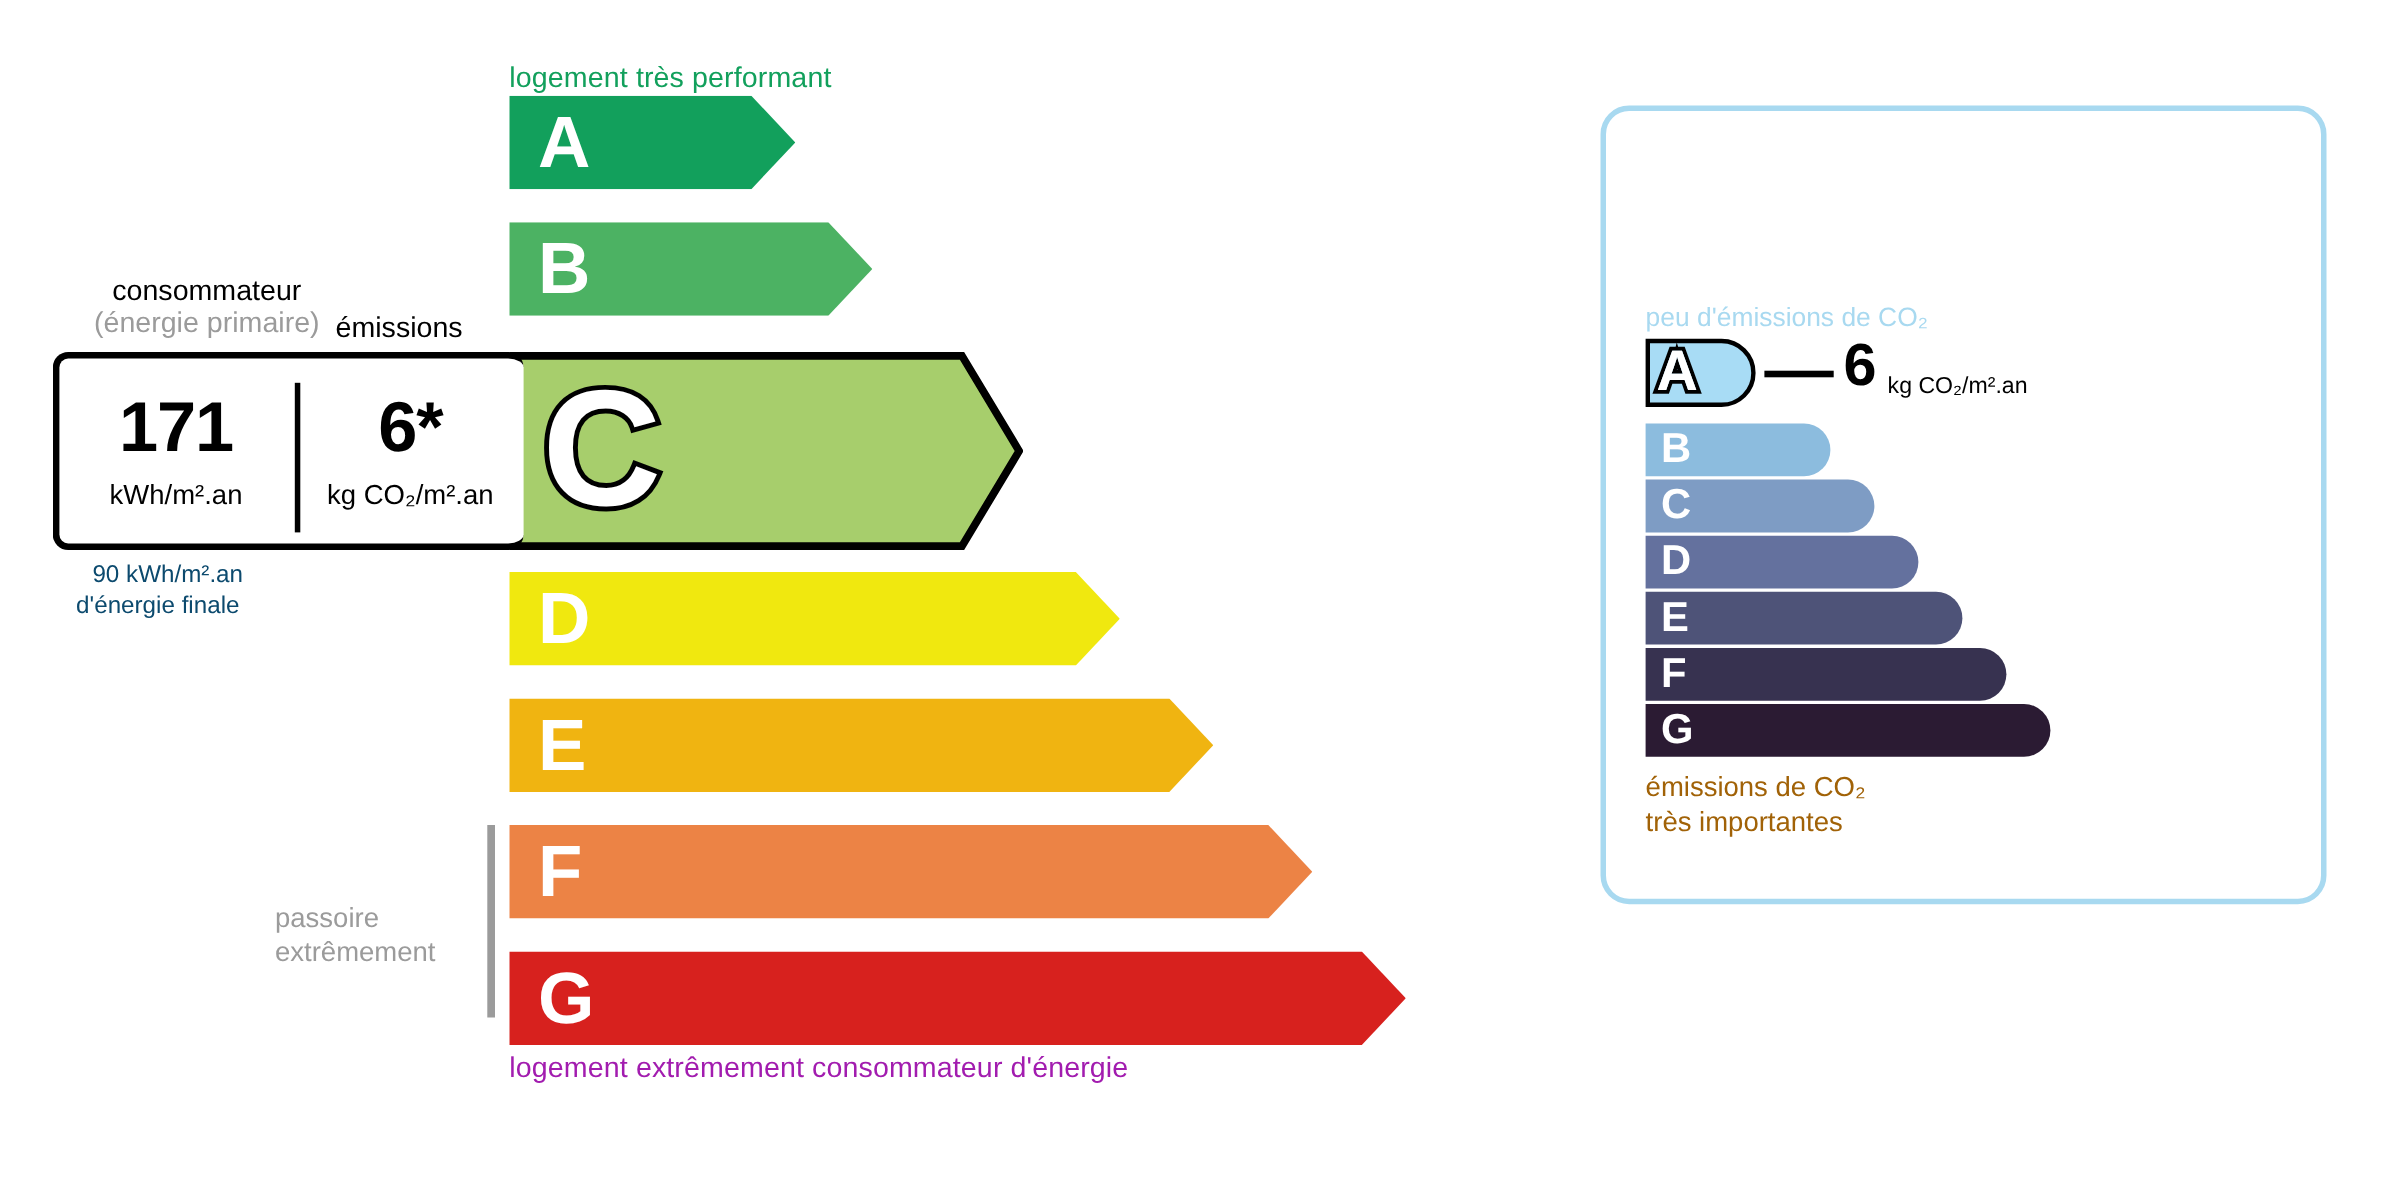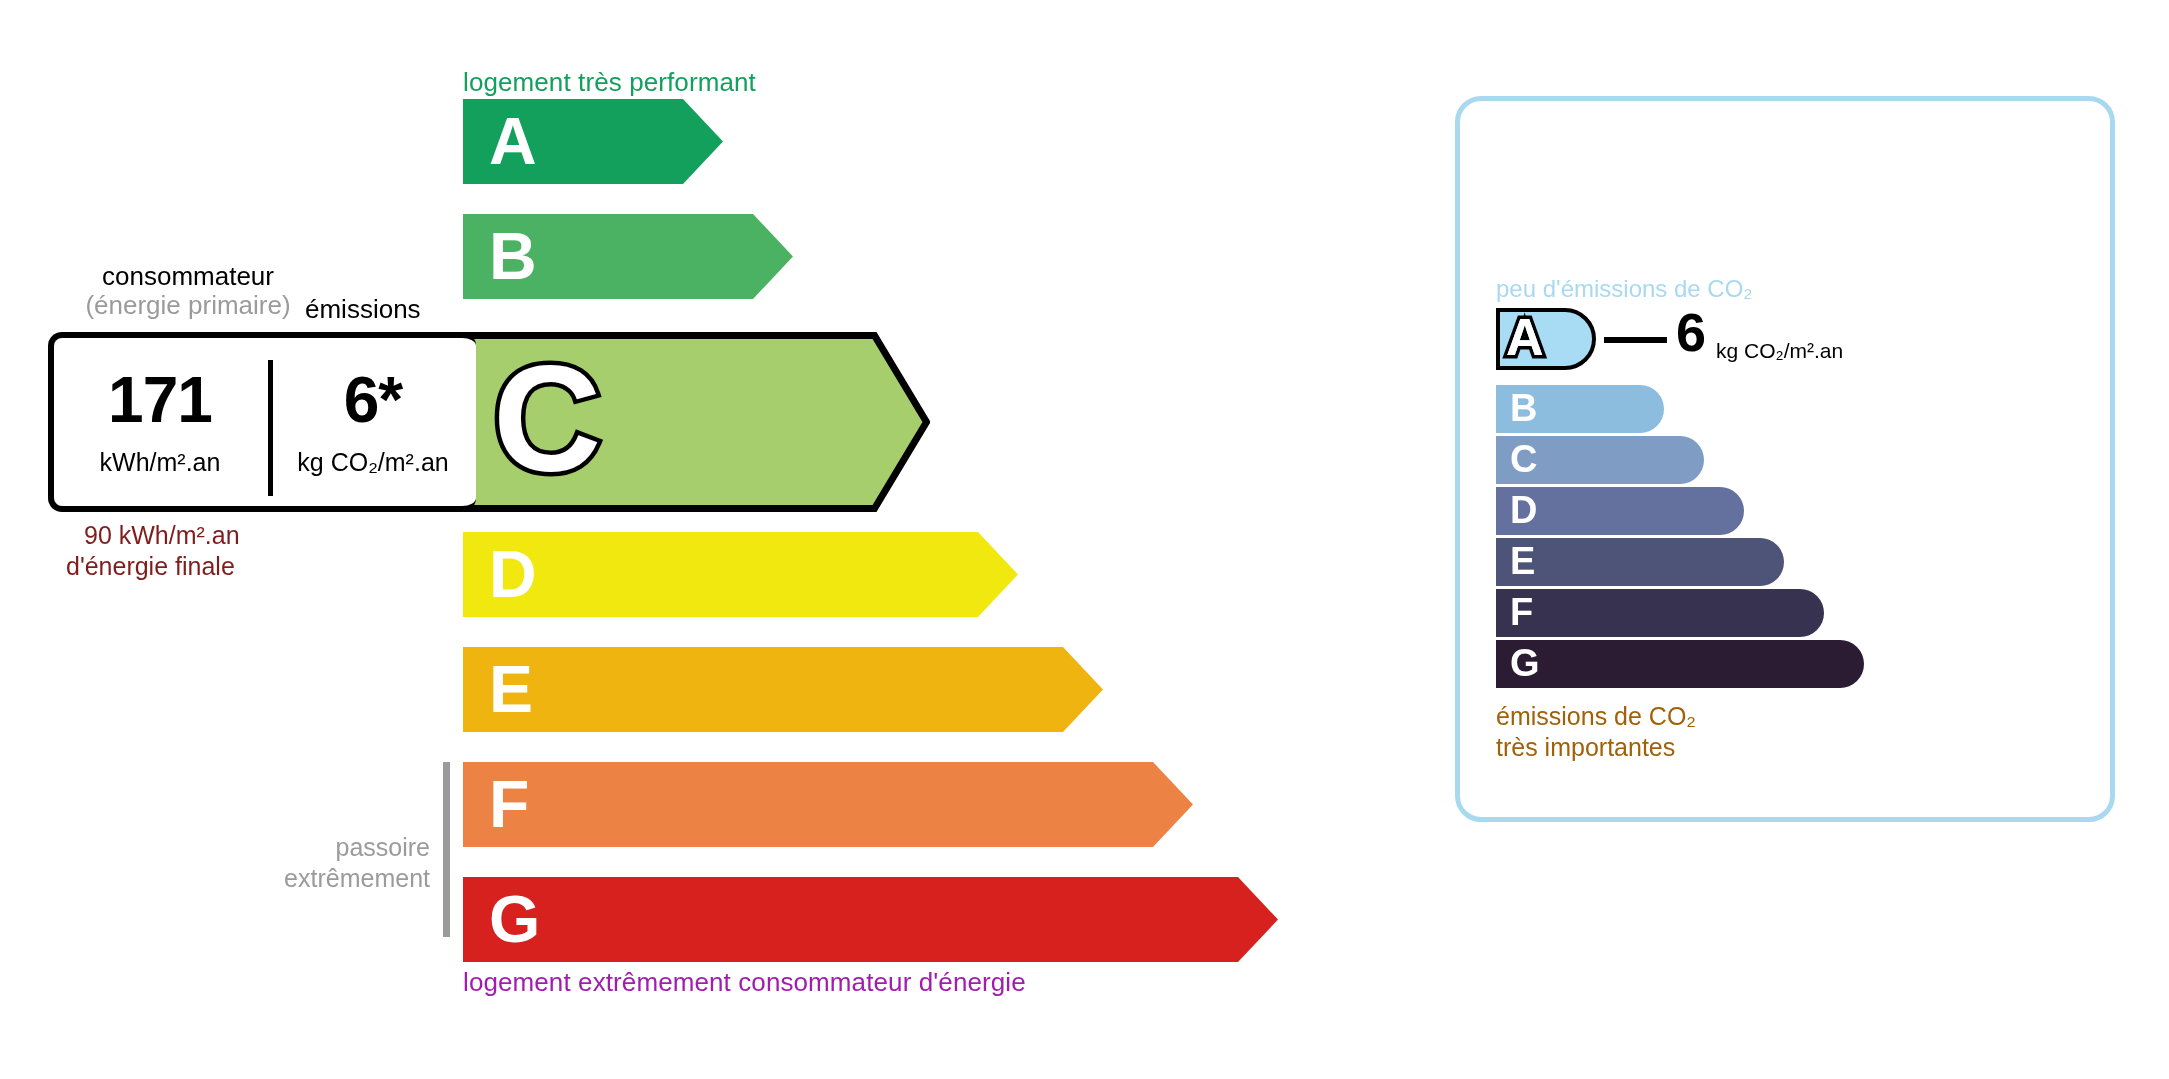--- a/index.html
+++ b/index.html
@@ -13,21 +13,21 @@
     height: 1079px;
     position: relative;
     font-family: "Liberation Sans", sans-serif;
     overflow: hidden;
     -webkit-font-smoothing: antialiased;
   }
 
   
   #energy-panel {
     position: absolute;
-    left: 0; top: 12px;
+    left: 0; top: 0;
     width: 1350px; height: 799px;
   }
 
   .top-caption {
     position: absolute;
     left: 463px; top: 55px;
     font-size: 26px;
     color: #12A05C;
     letter-spacing: .1px;
     white-space: nowrap;
@@ -134,38 +134,37 @@
   .label-emissions {
     position: absolute;
     left: 305px; top: 282px;
     font-size: 26px;
     color: #000000;
   }
 
   .label-finale {
     position: absolute;
     left: 66px; top: 508px;
-    font-size: 25px;
-    color: #7f1d1d;
+    font-size: 22px;
+    color: #0c4a6e;
     line-height: 1.25;
-    text-align: left;
+    text-align: center;
   }
   .label-finale .l1 { display: block; padding-left: 18px; }
 
   .passoire-bar {
     position: absolute;
     left: 443px; top: 750px;
     width: 7px; height: 175px;
     background: #9B9B9B;
   }
   .label-passoire {
     position: absolute;
     left: 250px; top: 820px;
     width: 180px;
-    text-align: right;
     font-size: 25px;
     color: #9B9B9B;
     line-height: 1.25;
   }
 
   
   #co2-panel {
     position: absolute;
     left: 1455px; top: 96px;
     width: 660px; height: 726px;

